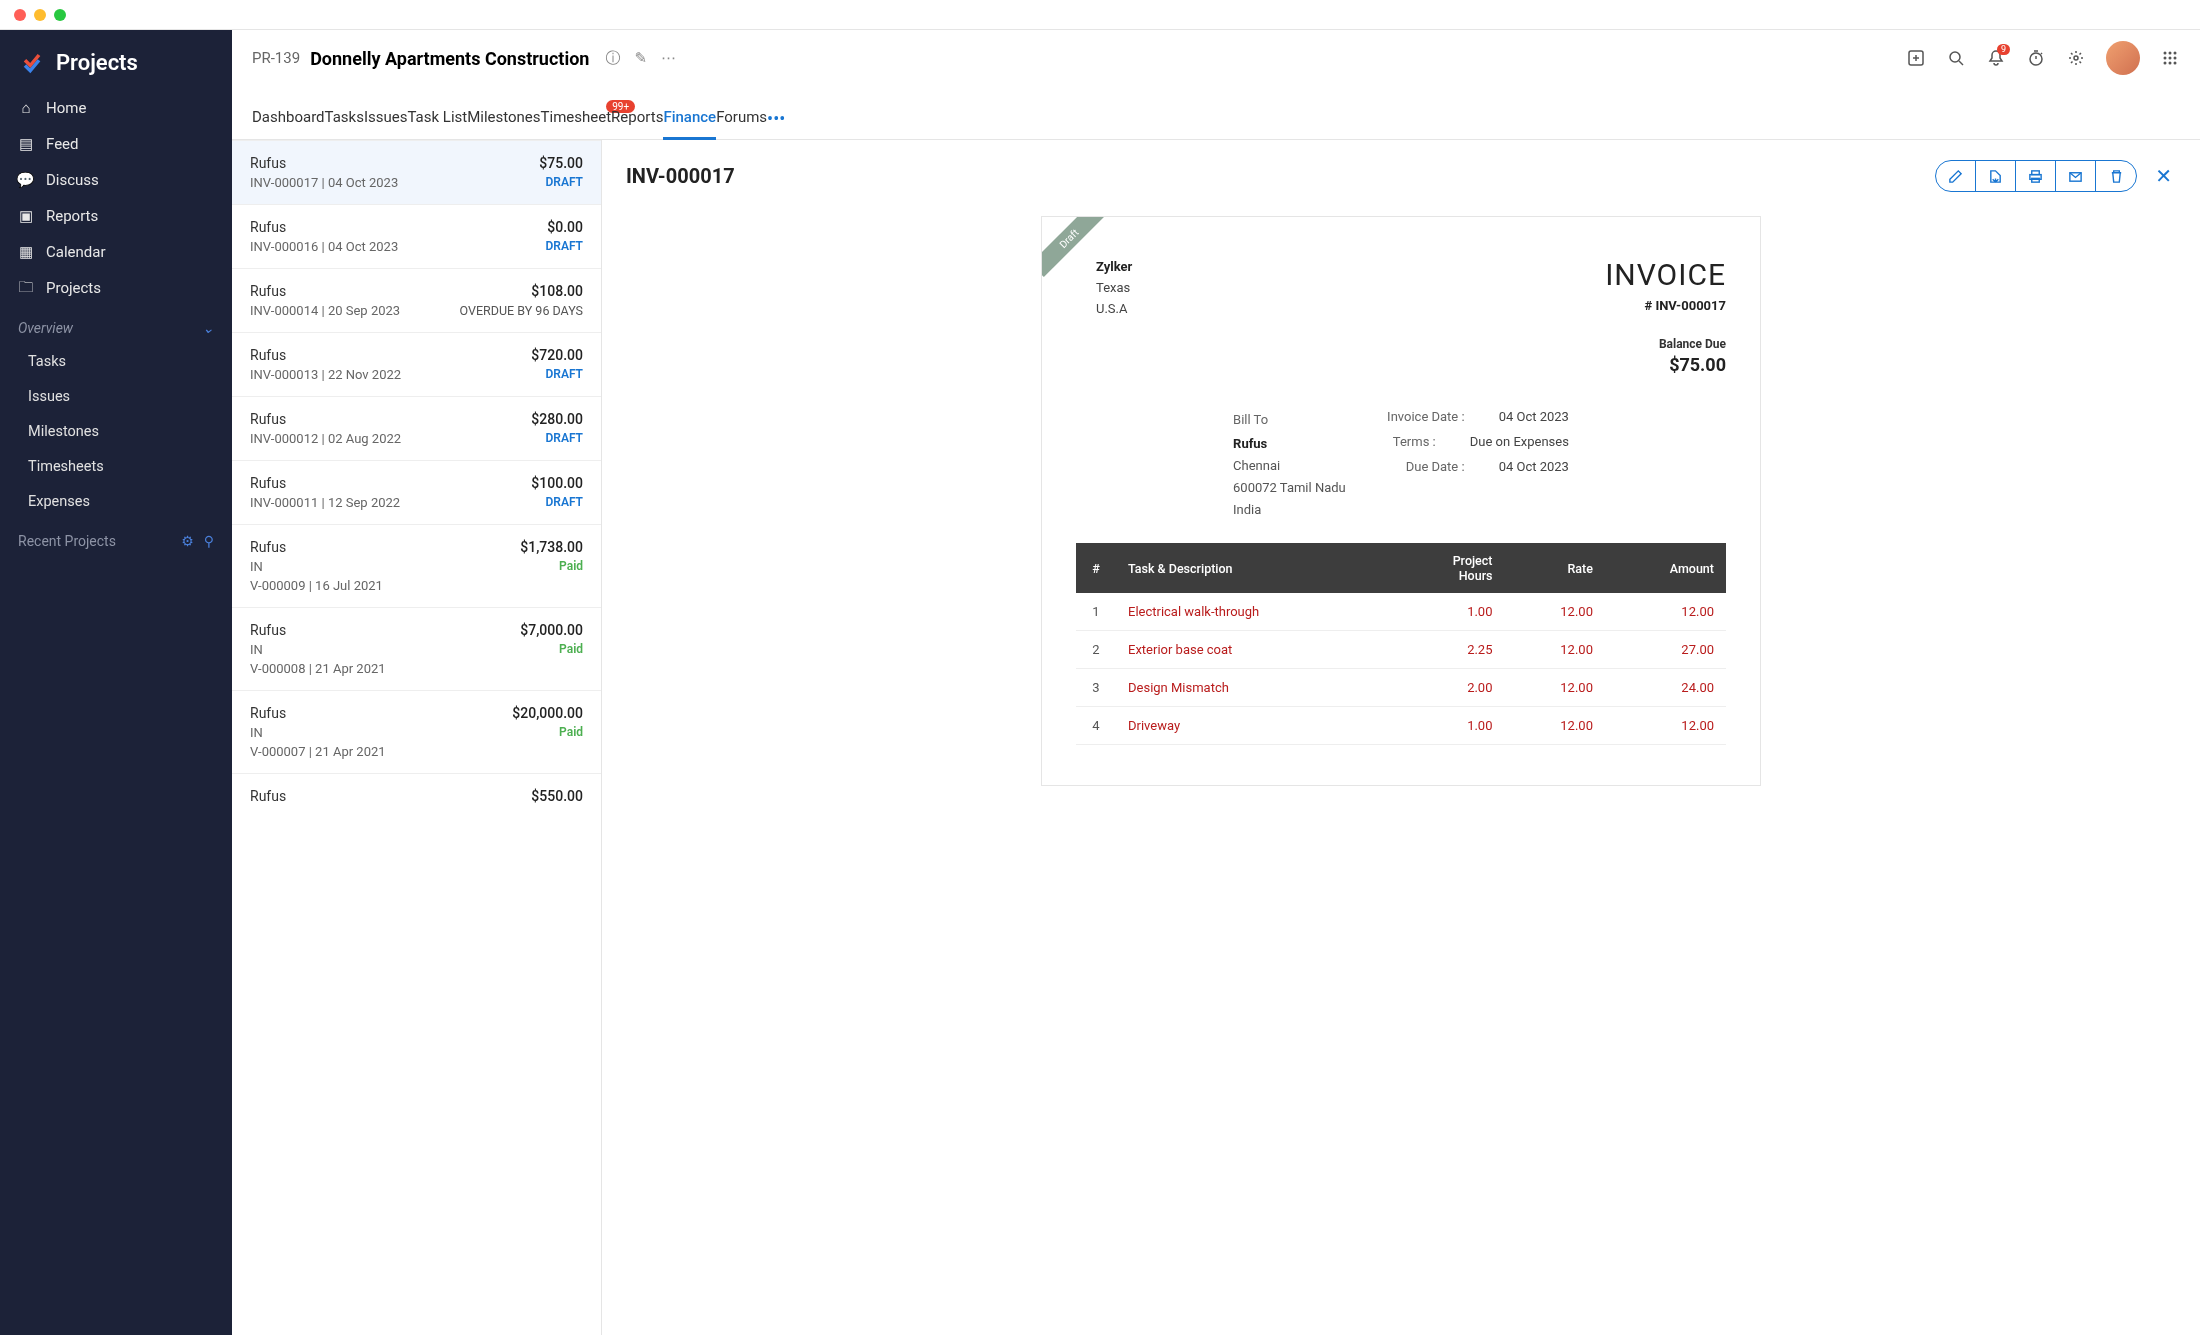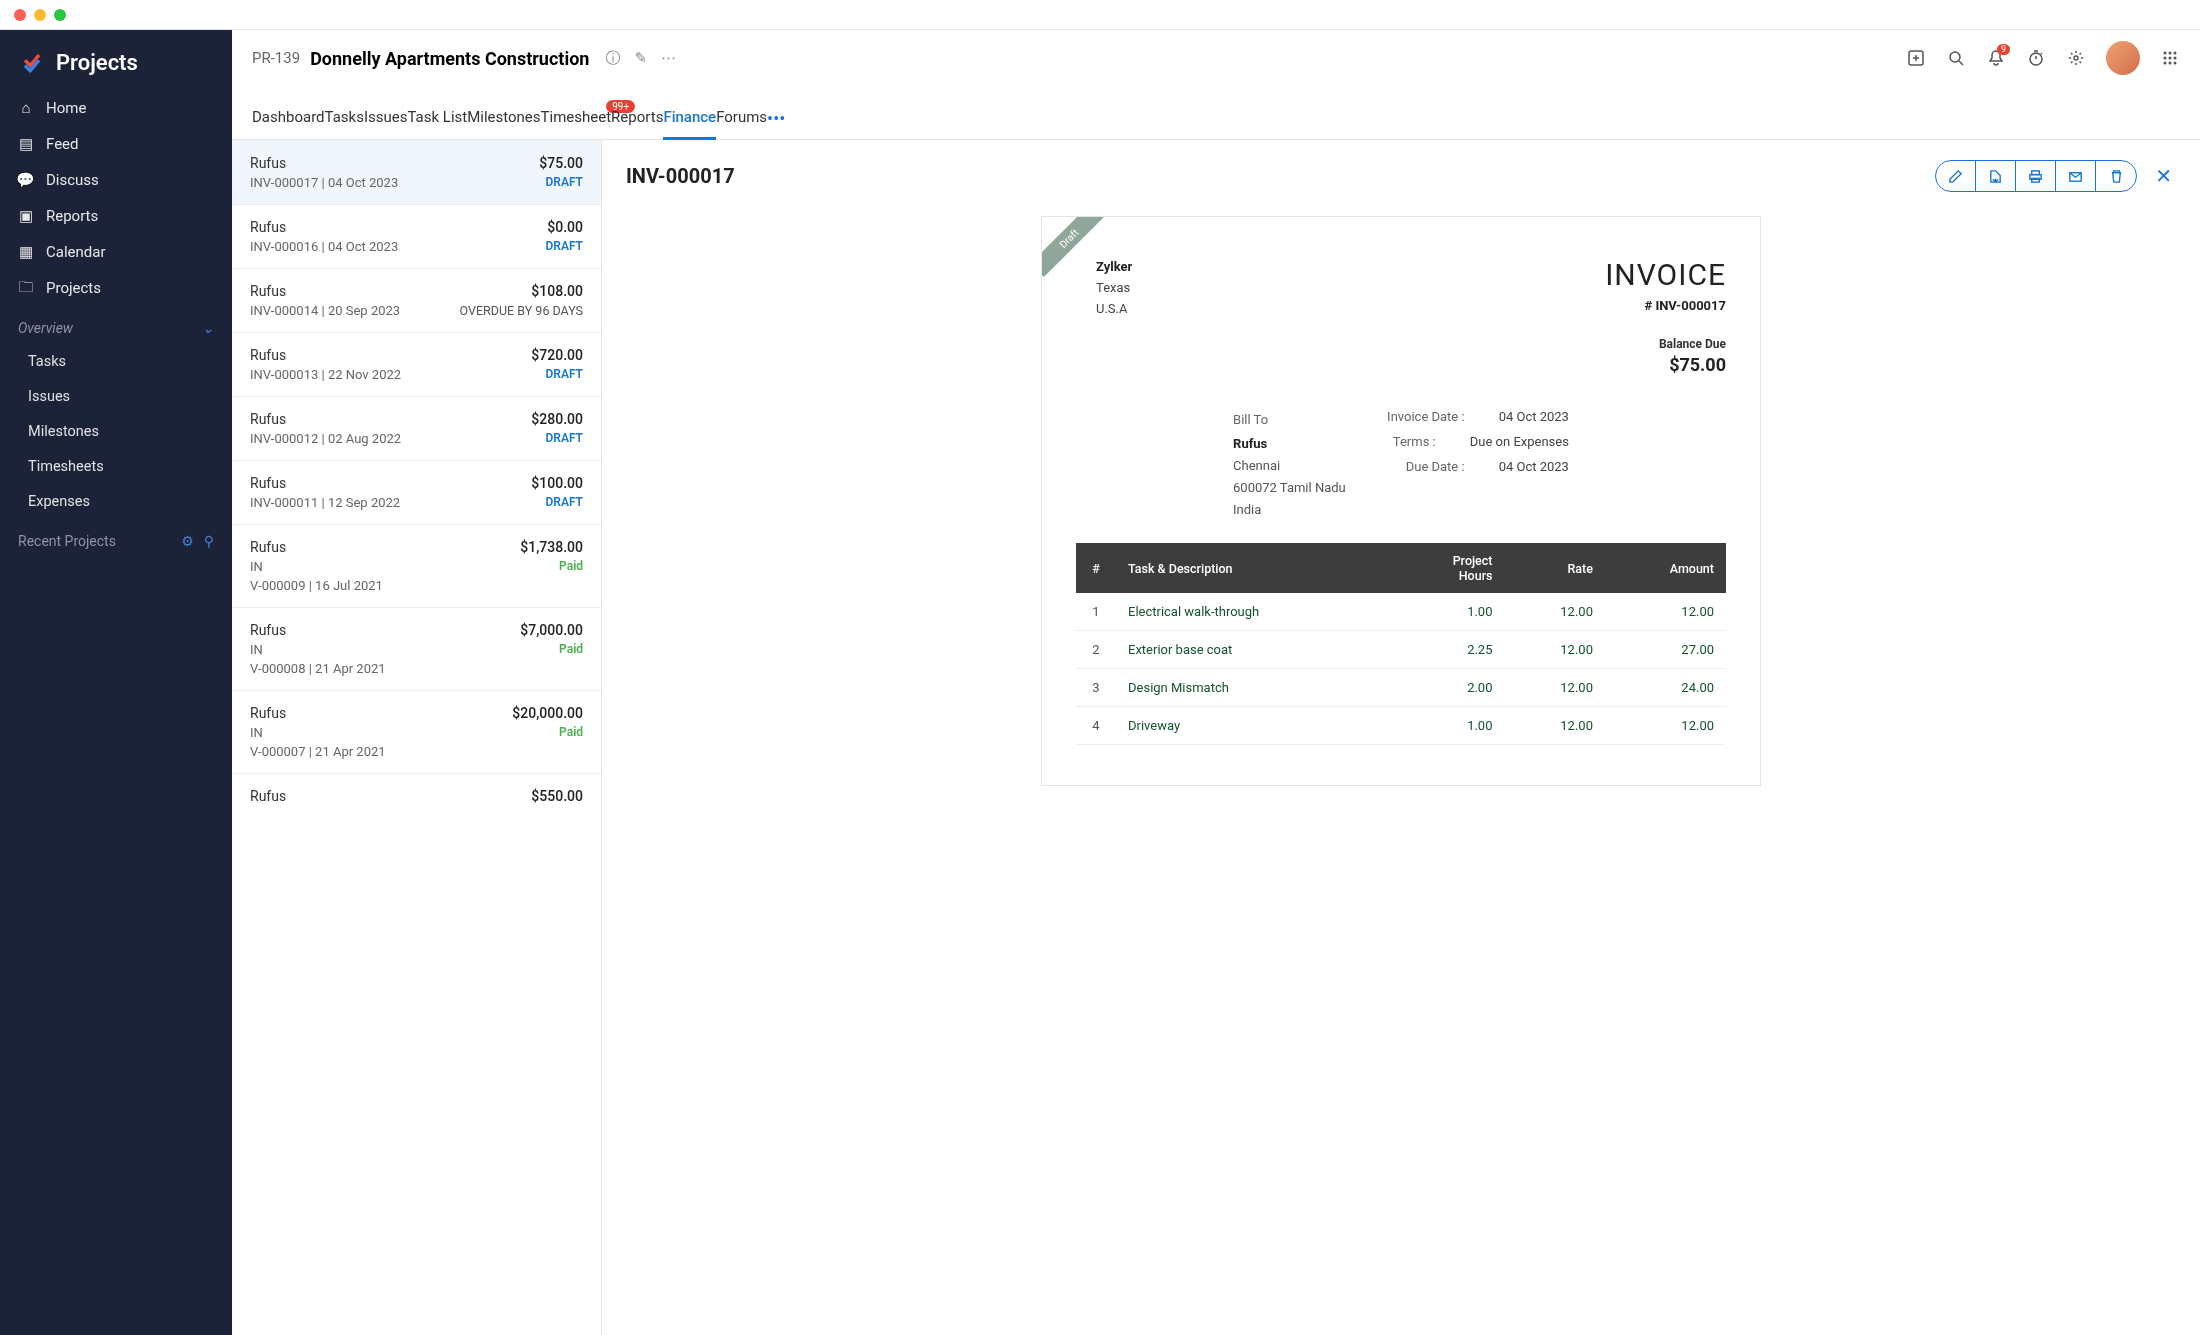--- a/index.html
+++ b/index.html
@@ -83,21 +83,21 @@
 .doc-billto-label { color:#666; margin-bottom:2px; }
 .doc-billto-name { font-weight:700; color:#222; }
 .doc-meta { font-size:13px; color:#444; }
 .doc-meta-row { display:flex; justify-content:flex-end; gap:34px; margin-bottom:10px; }
 .doc-meta-label { color:#666; min-width:90px; text-align:right; }
 .doc-table { width:100%; margin-top:22px; border-collapse:collapse; }
 .doc-table thead { background:#3d3d3d; color:#fff; }
 .doc-table th { padding:10px 12px; font-size:12.5px; font-weight:500; text-align:right; }
 .doc-table th:first-child { text-align:center; width:40px; }
 .doc-table th:nth-child(2) { text-align:left; }
-.doc-table td { padding:11px 12px; font-size:13px; color:#14532d; text-align:right; border-bottom:1px solid #eee; }
+.doc-table td { padding:11px 12px; font-size:13px; color:#b91c1c; text-align:right; border-bottom:1px solid #eee; }
 .doc-table td:first-child { text-align:center; color:#555; }
 .doc-table td:nth-child(2) { text-align:left; }
 </style>
 </head>
 <body>
 
 <div class="browser-chrome">
   <div class="browser-dot dot-red"></div>
   <div class="browser-dot dot-yellow"></div>
   <div class="browser-dot dot-green"></div>

